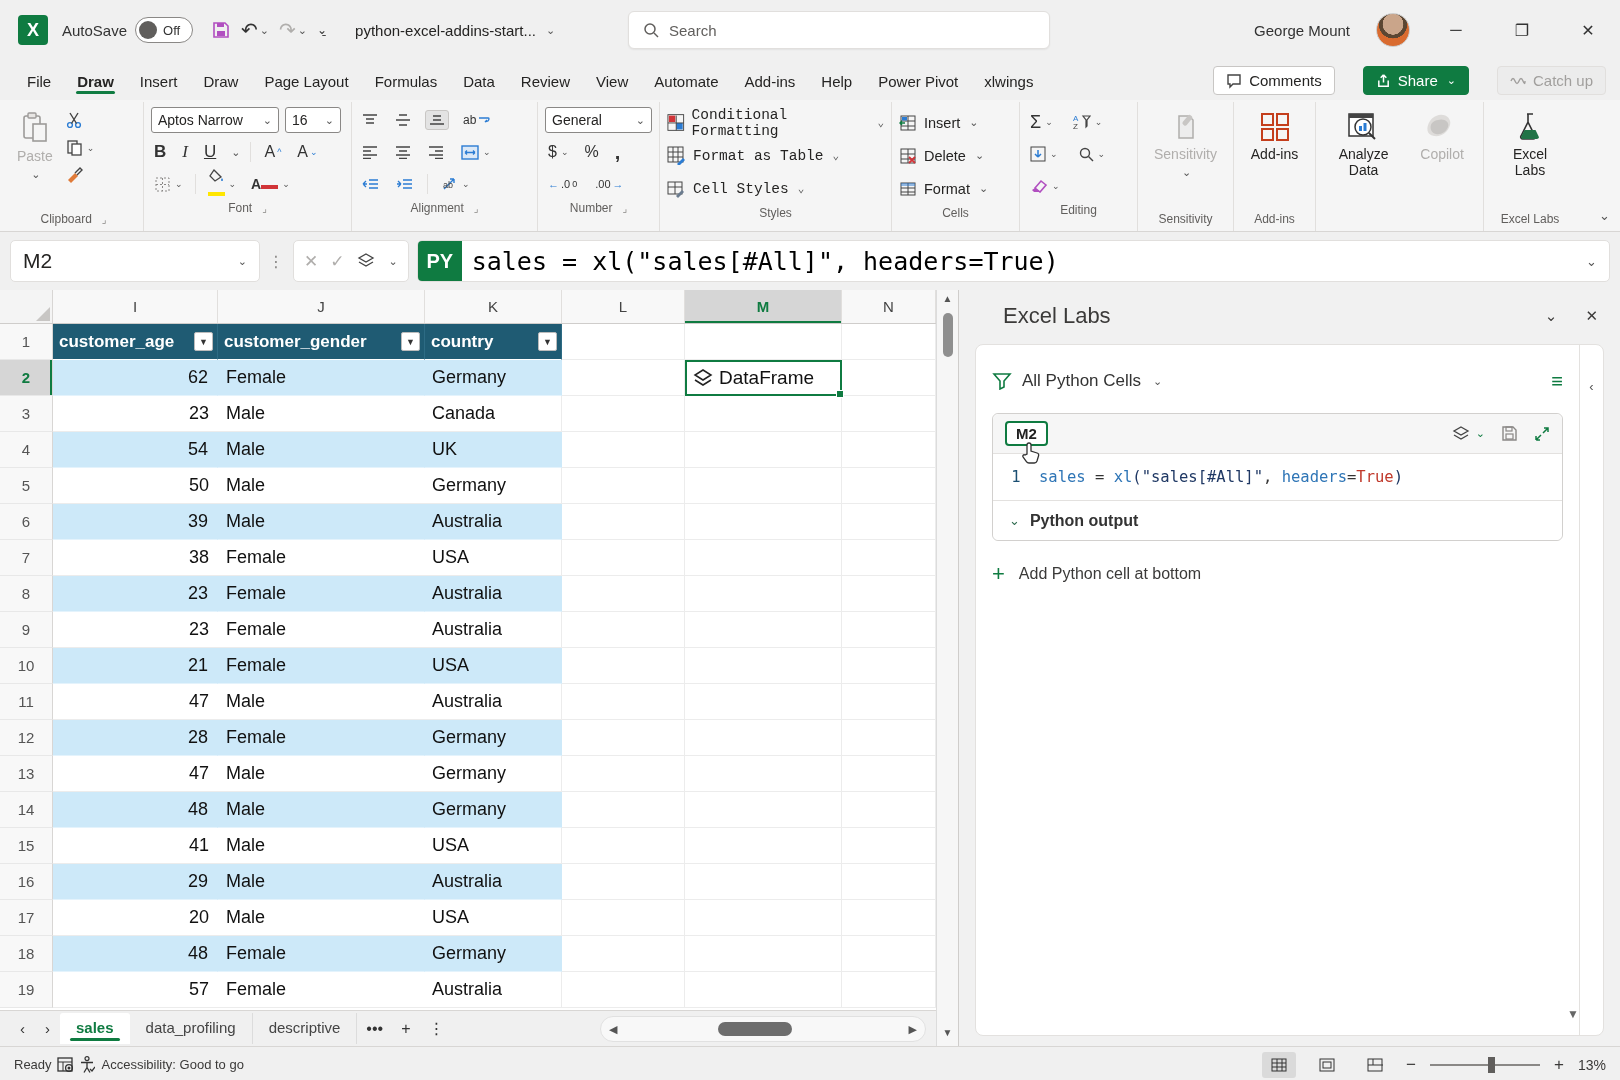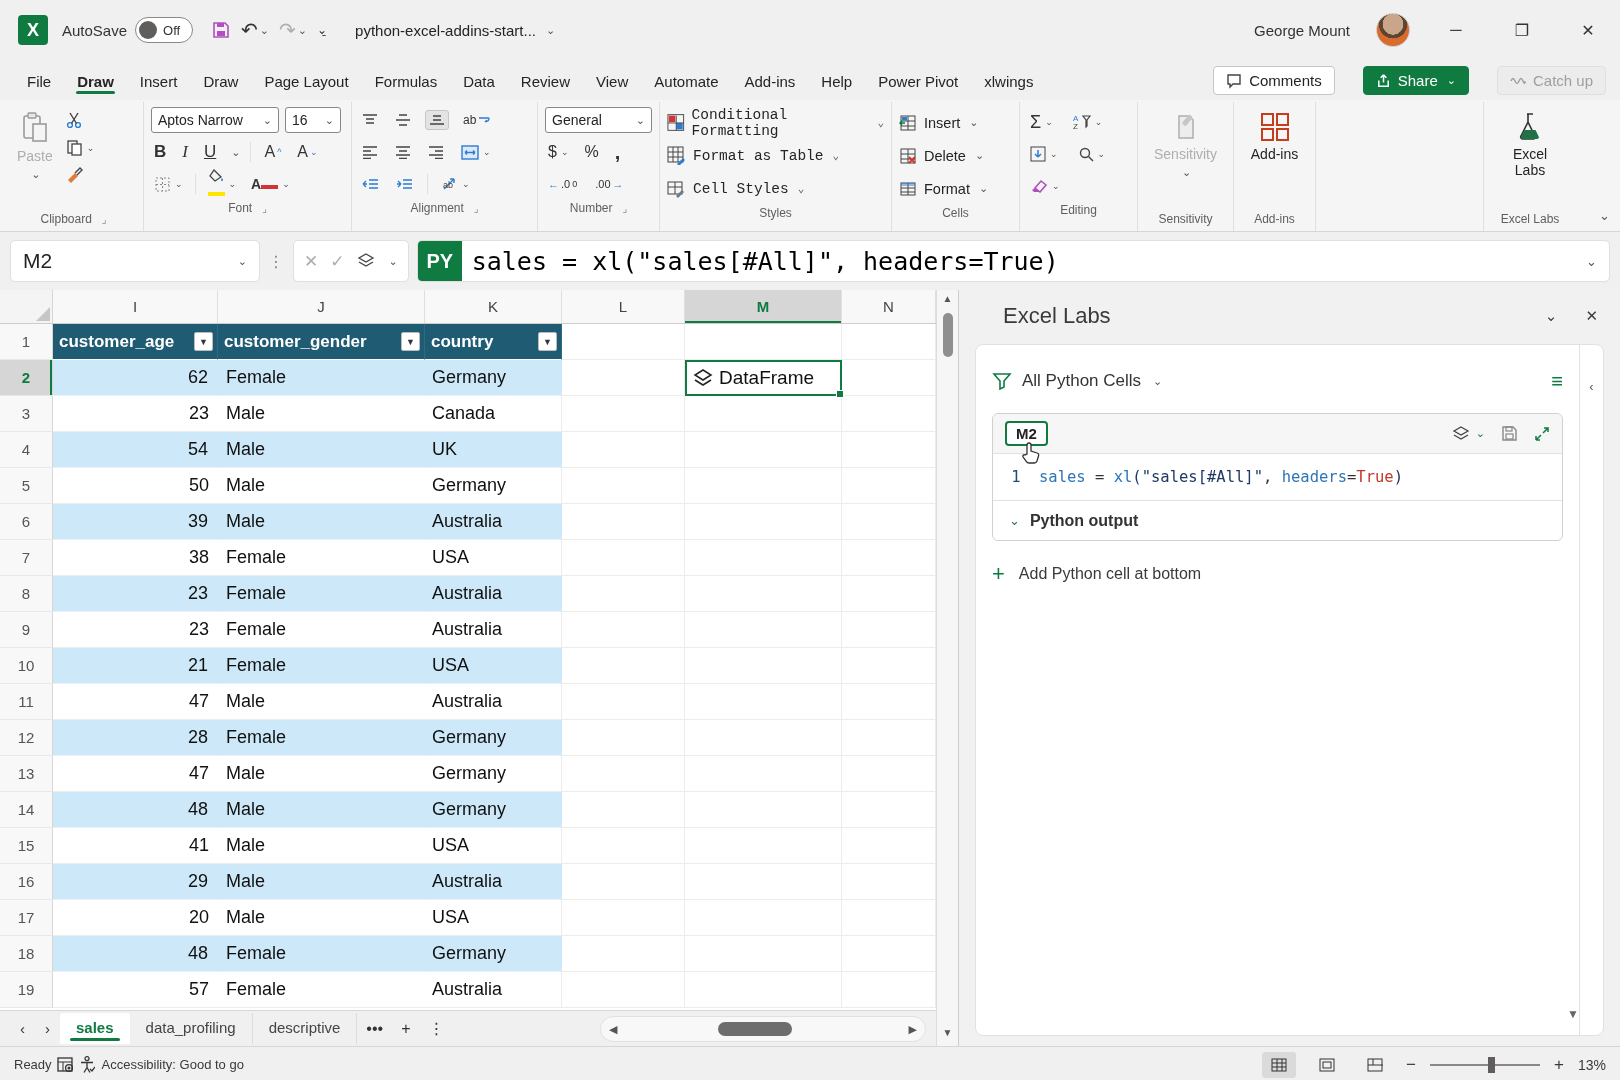--- a/index.html
+++ b/index.html
@@ -170,20 +170,27 @@
         </svg>
     </span>
     <span class="qat-btn">↶<span class="chev">⌄</span></span>
     <span class="qat-btn disabled">↷<span class="chev">⌄</span></span>
     <span class="qat-btn" style="font-size:12px;">⌄̱</span>
   </div>
   <div class="fname">
     <span>python-excel-addins-start...</span>
     <span class="chev">⌄</span>
   </div>
+  <div class="searchbox">
+    <svg width="16" height="16" viewBox="0 0 16 16">
+        <circle cx="7" cy="7" r="5" fill="none" stroke="#605e5c" stroke-width="1.5"></circle>
+        <line x1="11" y1="11" x2="15" y2="15" stroke="#605e5c" stroke-width="1.5"></line>
+      </svg>
+    <span>Search</span>
+  </div>
   <div class="tb-right">
     <span class="username">George Mount</span>
     <div class="avatar"></div>
     <span class="winbtn">─</span>
     <span class="winbtn">❐</span>
     <span class="winbtn">✕</span>
   </div>
 </div>
 
 <div class="tabrow">
@@ -584,20 +591,40 @@
           </svg>
         <span>Add-ins</span>
       </div>
     </div>
     <div class="glabel">
         <span>Add-ins</span>
       </div>
   </div>
 
   <div class="rgroup" style="width:168px">
+    <div class="gbody" style="justify-content:center; gap:4px;">
+      <div class="bigbtn" style="width:84px">
+        <svg width="32" height="30" viewBox="0 0 32 30">
+            <rect x="1" y="2" width="24" height="22" fill="#fff" stroke="#333" stroke-width="1.5"></rect>
+            <rect x="1" y="2" width="24" height="4" fill="#444"></rect>
+            <circle cx="15" cy="15" r="8" fill="#fff" stroke="#333" stroke-width="1.5"></circle>
+            <rect x="11" y="14" width="3" height="5" fill="#2b7cd3"></rect>
+            <rect x="15.5" y="11" width="3" height="8" fill="#2b7cd3"></rect>
+            <line x1="21" y1="21" x2="27" y2="27" stroke="#333" stroke-width="2"></line>
+          </svg>
+        <span>Analyze Data</span>
+      </div>
+      <div class="bigbtn disabled" style="width:70px">
+        <svg width="32" height="30" viewBox="0 0 32 30">
+            <path d="M10 4c8-4 16 2 14 9s-8 12-16 11S0 15 4 9c2-3 4-4 6-5z" fill="#dedcda"></path>
+            <path d="M12 8c6-2 12 2 10 7s-7 8-12 7-7-7-4-11c2-2 4-3 6-3z" fill="#c8c6c4"></path>
+          </svg>
+        <span>Copilot</span>
+      </div>
+    </div>
     <div class="glabel">&nbsp;</div>
   </div>
 
   <div class="rgroup" style="width:92px; border-right:none;">
     <div class="gbody" style="justify-content:center">
       <div class="bigbtn">
         <svg width="28" height="30" viewBox="0 0 28 30">
             <path d="M11 2h6m-5 0v8l7 14a2 2 0 0 1-2 3H7a2 2 0 0 1-2-3l7-14V2" fill="none" stroke="#333" stroke-width="1.6"></path>
             <path d="M8.5 18h11l3.2 6.5a2 2 0 0 1-1.8 2.5H7a2 2 0 0 1-1.8-2.5z" fill="#217346"></path>
           </svg>

